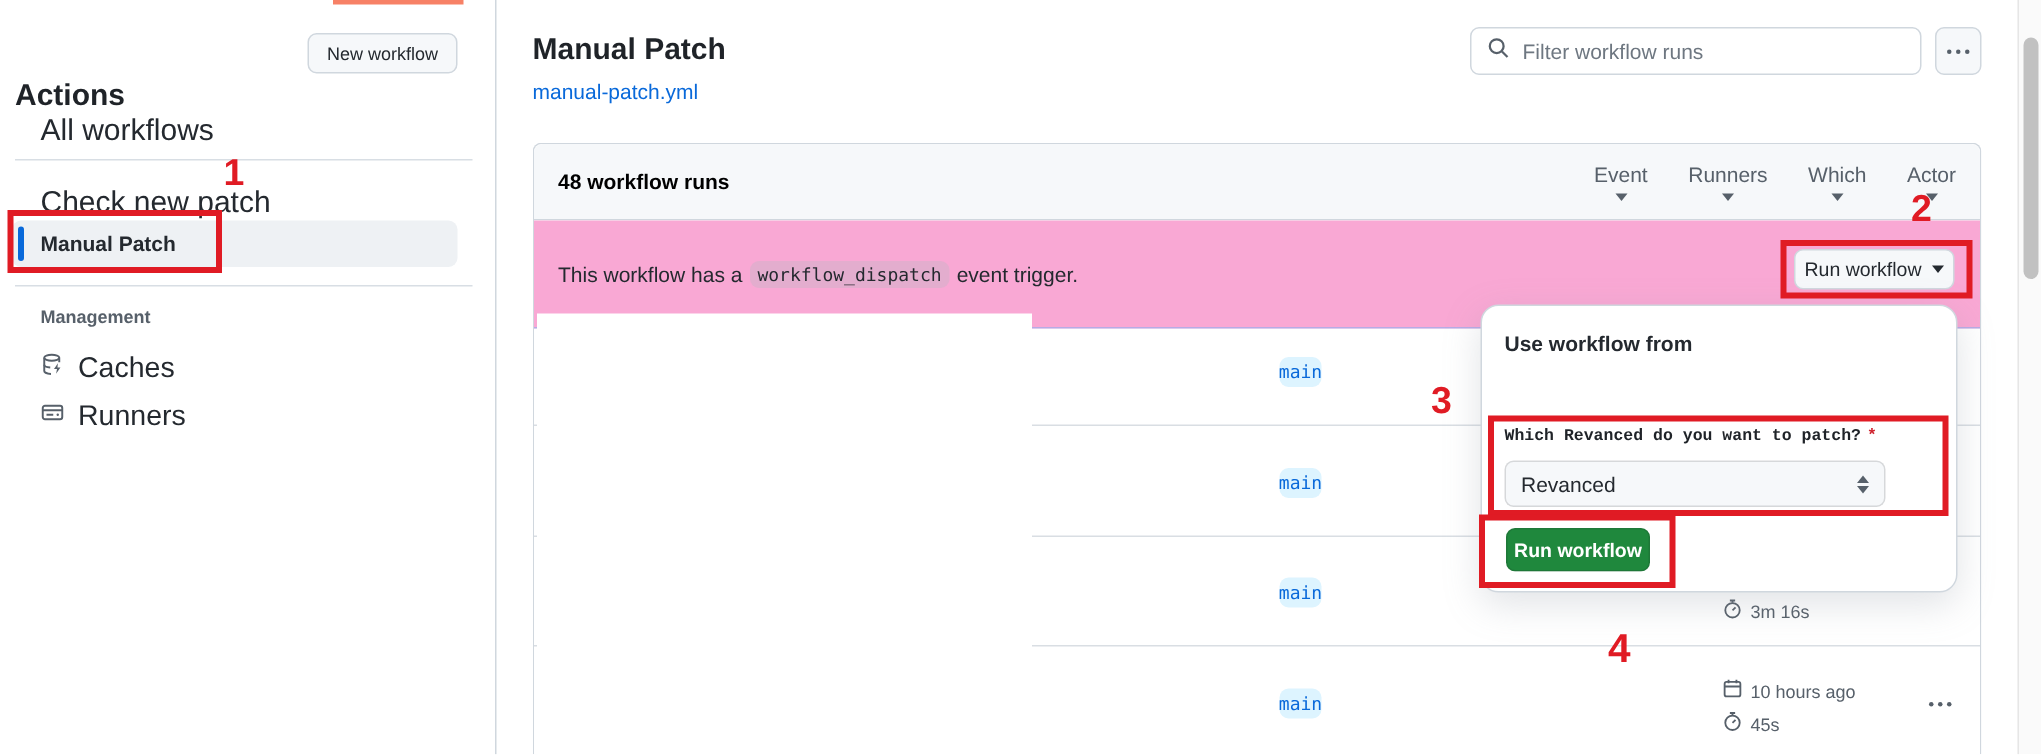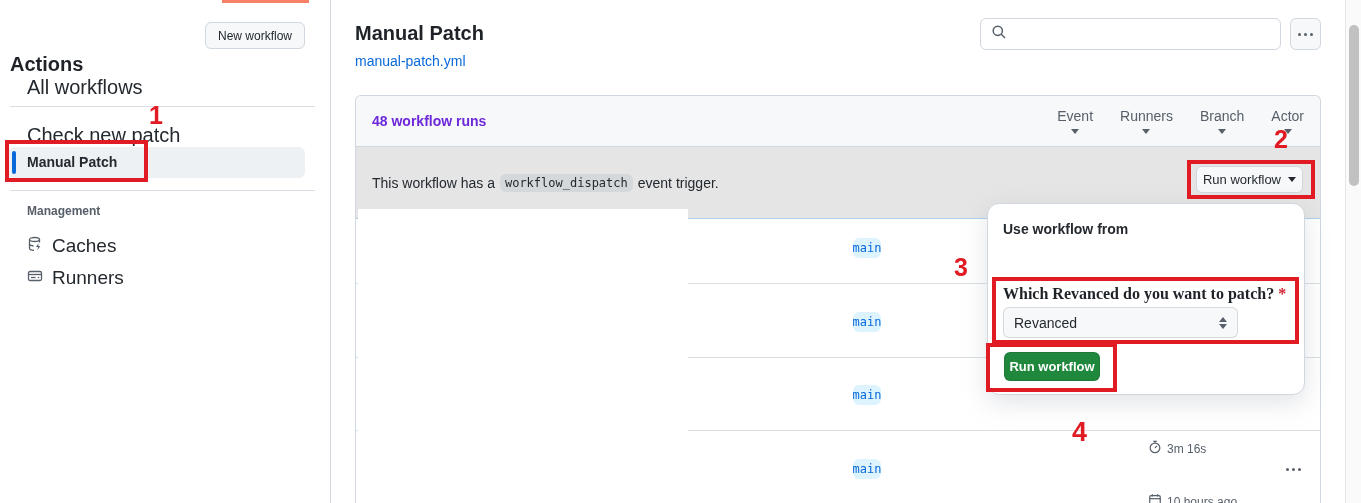--- a/index.html
+++ b/index.html
@@ -40,59 +40,59 @@
   .kebab-btn { left:1290px; top:18px; width:31px; height:32px; }
   .dots { display:flex; gap:3px; align-items:center; justify-content:center; }
   .dots i { width:3px; height:3px; background:#57606a; border-radius:50%; display:block; }
 
   
   .panel { left:355px; top:95px; width:966px; height:408px; border:1px solid #d0d7de;
            border-bottom:none; border-radius:6px 6px 0 0; background:#fff; }
   .panel-header { position:absolute; left:0; top:0; width:100%; height:51px; background:#f6f8fa;
                   border-bottom:1px solid #d0d7de; border-radius:6px 6px 0 0;
                   display:flex; align-items:center; padding:0 16px; }
-  .count-label { font-size:14px; font-weight:700; color:#6d28d9; }
+  .count-label { font-size:14px; font-weight:700; color:#000000; }
   .filters { margin-left:auto; display:flex; gap:27px; }
   .filter { font-size:14px; color:#57606a; display:flex; align-items:center; gap:5px; cursor:pointer;flex-direction:column; }
   .caret { width:0; height:0; border-left:4px solid transparent; border-right:4px solid transparent;
            border-top:5px solid #57606a; display:inline-block; }
-  .banner { left:356px; top:147px; width:964px; height:72px; background:#e5e5e5;
+  .banner { left:356px; top:147px; width:964px; height:72px; background:#f9a8d4;
             border-bottom:1px solid rgba(84,174,255,0.4); display:flex; align-items:center;
             padding:0 16px; font-size:14px; color:#24292f; }
   .code-chip { font-family:"DejaVu Sans Mono", monospace; font-size:12px;
                background:rgba(175,184,193,0.3); border-radius:6px; padding:2px 5px; margin:0 5px; }
   .run-toggle { left:1196px; top:166px; width:107px; height:27px; font-size:13px; font-weight:500; gap:7px; }
   .run-toggle .caret { border-top-color:#24292f; }
 
   .row-divider { left:356px; width:964px; height:1px; background:#d9dee3; }
   .rd1 { top:283px; } .rd2 { top:357px; } .rd3 { top:430px; }
   .redaction { left:358px; top:209px; width:330px; height:294px; background:#fff; }
 
   .branch-badge { width:28px; height:20px; background:#ddf4ff; color:#0969da; border-radius:6px;
                   font-family:"DejaVu Sans Mono", monospace; font-size:12px;
                   display:flex; align-items:center; justify-content:center; cursor:pointer; }
   .bb1 { left:853px; top:238px; } .bb2 { left:853px; top:312px; }
   .bb3 { left:853px; top:385px; } .bb4 { left:853px; top:459px; }
-  .run-meta { display:flex; align-items:center; gap:5px; font-size:12px; color:#57606a;margin-top:41px; }
+  .run-meta { display:flex; align-items:center; gap:5px; font-size:12px; color:#57606a; }
   .meta-r3 { left:1148px; top:399px; }
   .meta-r4d { left:1148px; top:452px; }
   .meta-r4t { left:1148px; top:474px; }
   .row-kebab { left:1281px; top:462px; width:24px; height:14px; cursor:pointer; }
   .row-kebab i { width:3px; height:3px; }
 
   
   .dropdown { left:987px; top:203px; width:318px; height:192px; background:#fff;
               border:1px solid #d0d7de; border-radius:12px;
               box-shadow:0 8px 24px rgba(140,149,159,0.25); z-index:5; }
   .dd-title { left:1003px; top:221px; font-size:14px; font-weight:700; z-index:6; }
   .branch-btn { left:1003px; top:245px; width:105px; height:28px; font-size:12px; gap:6px; z-index:6; }
-  .dd-label { left:1003px; top:285px; font-family:Liberation Serif, serif;
-              font-size:16px; font-weight:700; color:#1f2328; z-index:6; }
+  .dd-label { left:1003px; top:285px; font-family:Liberation Mono, monospace;
+              font-size:11px; font-weight:700; color:#1f2328; z-index:6; }
   .required { color:#cf222e; margin-left:4px; }
-  .dd-select { left:1003px; top:307px; width:235px; height:31px; background:#f6f8fa;
+  .dd-select { left:1003px; top:307px; width:254px; height:31px; background:#f6f8fa;
                border:1px solid rgba(31,35,40,0.15); border-radius:6px; display:flex;
                align-items:center; padding:0 10px; font-size:14px; cursor:pointer; z-index:6; }
   .updown { margin-left:auto; display:flex; flex-direction:column; gap:2px; }
   .updown .u { width:0; height:0; border-left:4px solid transparent; border-right:4px solid transparent; border-bottom:5px solid #57606a; }
   .updown .d { width:0; height:0; border-left:4px solid transparent; border-right:4px solid transparent; border-top:5px solid #57606a; }
   .dd-submit { left:1004px; top:352px; width:96px; height:29px; background:#1f883d;
                border:1px solid rgba(27,31,36,0.15); border-radius:6px; color:#fff;
                font-size:13px; font-weight:600; display:flex; align-items:center;
                justify-content:center; cursor:pointer; z-index:6; }
 
@@ -152,20 +152,21 @@
   </div>
   <div class="abs sidebar-border"></div>
 
   <div class="abs main-title">Manual Patch</div>
   <div class="abs main-link">manual-patch.yml</div>
   <div class="abs search-box">
     <span><svg width="16" height="16" viewBox="0 0 16 16" fill="none" stroke="#57606a" stroke-width="1.5">
           <circle cx="6.8" cy="6.8" r="4.6"></circle>
           <line x1="10.3" y1="10.3" x2="14" y2="14"></line>
         </svg></span>
+    <input type="text" placeholder="Filter workflow runs" style="">
   </div>
   <div class="abs btn-gray kebab-btn">
     <span class="dots">
         <i></i>
         <i></i>
         <i></i>
       </span>
   </div>
 
   <div class="abs panel">
@@ -174,21 +175,21 @@
       <div class="filters">
         <span class="filter">
             <span>Event</span>
             <span class="caret"></span>
           </span>
         <span class="filter">
             <span>Runners</span>
             <span class="caret"></span>
           </span>
         <span class="filter">
-            <span>Branch</span>
+            <span>Which</span>
             <span class="caret"></span>
           </span>
         <span class="filter">
             <span>Actor</span>
             <span class="caret"></span>
           </span>
       </div>
     </div>
   </div>
 

